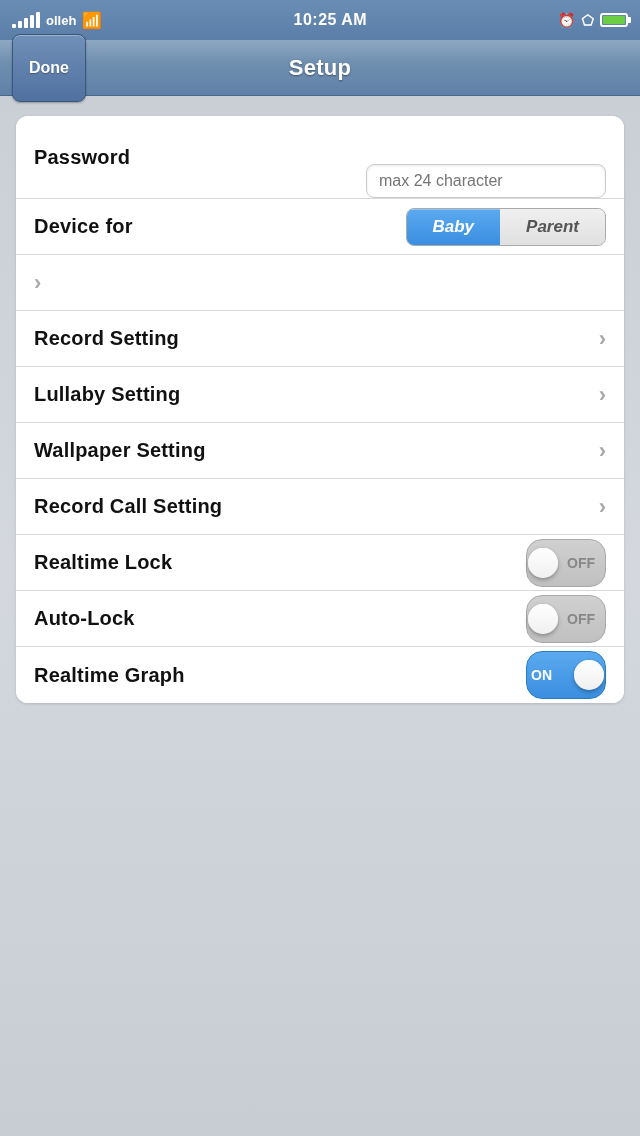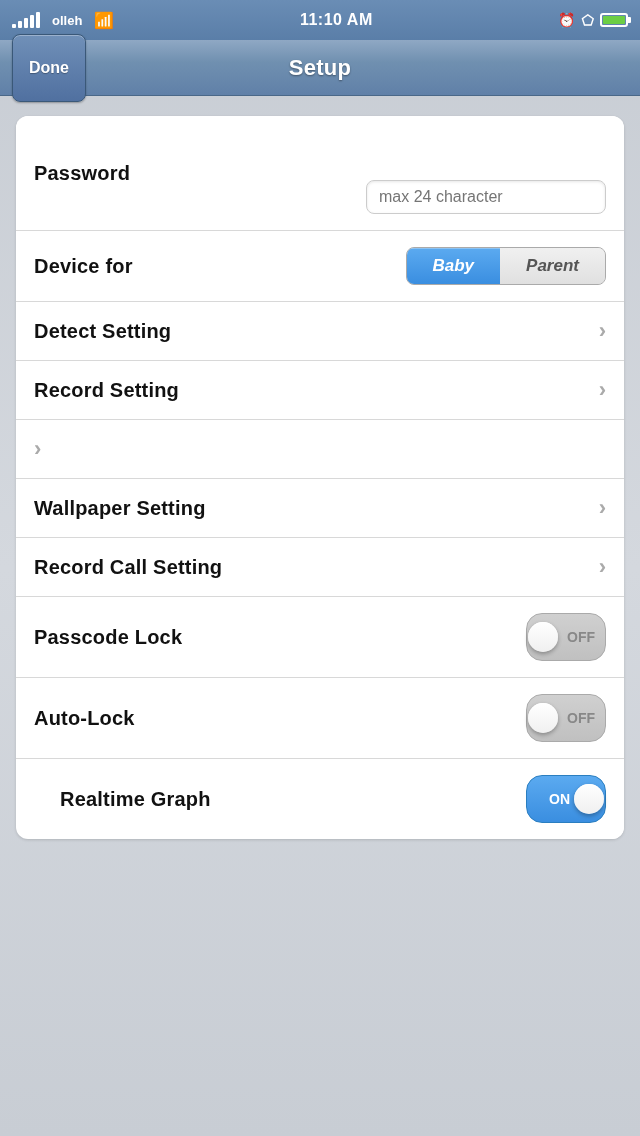--- a/index.html
+++ b/index.html
@@ -22,21 +22,21 @@
       align-items: center;
       justify-content: space-between;
       padding: 0 12px;
       color: white;
       font-size: 14px;
       font-weight: bold;
     }
     .status-left {
       display: flex;
       align-items: center;
-      gap: 12px;
+      gap: 6px;
     }
     .signal-bars {
       display: flex;
       align-items: flex-end;
       gap: 2px;
       height: 16px;
     }
     .signal-bar {
       width: 4px;
       background: white;
@@ -131,29 +131,28 @@
       border-radius: 12px;
       overflow: hidden;
       box-shadow: 0 1px 3px rgba(0,0,0,0.15);
     }
 
     
     .settings-row {
       display: flex;
       align-items: center;
       justify-content: space-between;
-      padding: 16px 18px;
+      padding: 0 18px;
       min-height: 56px;
       border-bottom: 1px solid #d8d8d8;
       background: white;
       gap: 16px;
     }
     .settings-row:last-child {
       border-bottom: none;
-      margin-left: 26px;
     }
     .row-label {
       font-size: 20px;
       font-weight: bold;
       color: #111;
       letter-spacing: 0.2px;
     }
 
     
     .password-input {
@@ -231,21 +230,21 @@
     .toggle-label {
       font-size: 14px;
       font-weight: bold;
       position: absolute;
     }
     .toggle.off .toggle-label {
       right: 10px;
       color: #888;
     }
     .toggle.on .toggle-label {
-      left: 22px;
+      left: 4px;
       color: white;
     }
     .toggle-knob {
       width: 30px;
       height: 30px;
       border-radius: 50%;
       background: linear-gradient(180deg, #ffffff 0%, #f0f0f0 100%);
       box-shadow: 0 2px 4px rgba(0,0,0,0.3), inset 0 1px 0 rgba(255,255,255,0.9);
       position: absolute;
     }
@@ -275,21 +274,21 @@
     <div class="signal-bars">
       <div class="signal-bar" style="height:4px;"></div>
       <div class="signal-bar" style="height:7px;"></div>
       <div class="signal-bar" style="height:10px;"></div>
       <div class="signal-bar" style="height:13px;"></div>
       <div class="signal-bar" style="height:16px;"></div>
     </div>
     <span class="carrier-text">olleh</span>
     <span class="wifi-icon">📶</span>
   </div>
-  <div class="status-center">11:10 AM</div>
+  <div class="status-center">10:25 AM</div>
   <div class="status-right">
     <span class="clock-icon">⏰</span>
     <span class="bt-icon">⬠</span>
     <div class="battery-icon">
       <div class="battery-fill"></div>
     </div>
   </div>
 </div>
 
 <div class="nav-bar">
@@ -307,45 +306,45 @@
 
     <div class="settings-row">
       <span class="row-label">Device for</span>
       <div class="segmented-control">
         <button class="seg-option active">Baby</button>
         <button class="seg-option">Parent</button>
       </div>
     </div>
 
     <div class="settings-row">
-      <span class="row-label">Detect Setting</span>
       <span class="chevron">›</span>
     </div>
 
     <div class="settings-row">
       <span class="row-label">Record Setting</span>
       <span class="chevron">›</span>
     </div>
 
     <div class="settings-row">
+      <span class="row-label">Lullaby Setting</span>
       <span class="chevron">›</span>
     </div>
 
     <div class="settings-row">
       <span class="row-label">Wallpaper Setting</span>
       <span class="chevron">›</span>
     </div>
 
     <div class="settings-row">
       <span class="row-label">Record Call Setting</span>
       <span class="chevron">›</span>
     </div>
 
     <div class="settings-row">
-      <span class="row-label">Passcode Lock</span>
+      <span class="row-label">Realtime Lock</span>
       <div class="toggle-container">
         <div class="toggle off">
           <span class="toggle-label">OFF</span>
           <div class="toggle-knob"></div>
         </div>
       </div>
     </div>
 
     <div class="settings-row">
       <span class="row-label">Auto-Lock</span>

